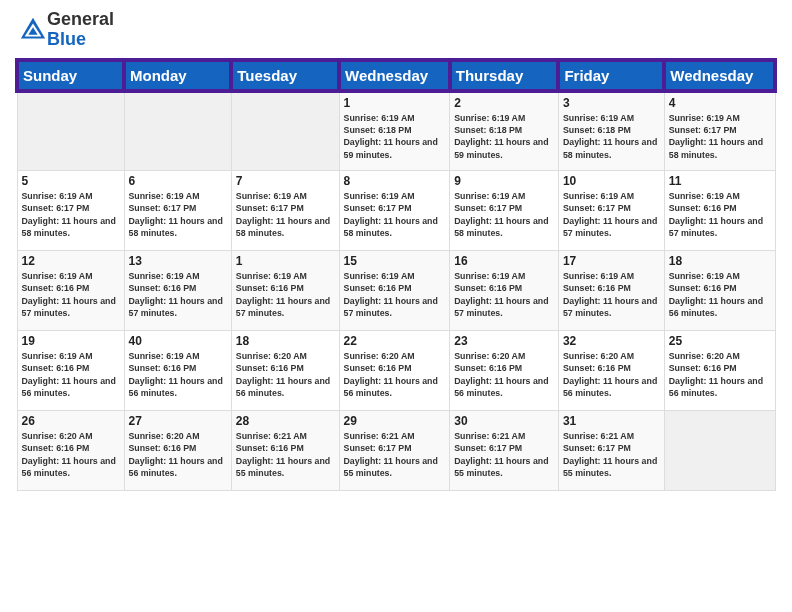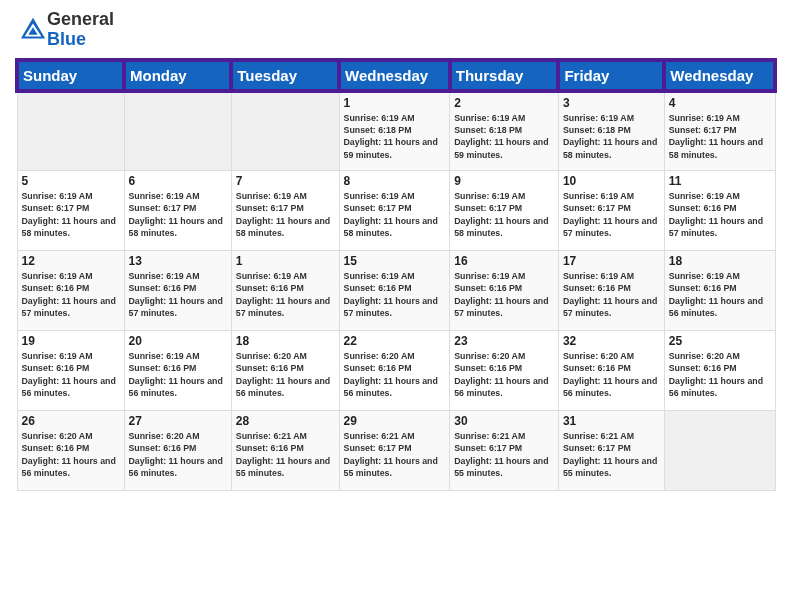--- a/index.html
+++ b/index.html
@@ -253,21 +253,21 @@
           </td>
         </tr>
         <tr>
           <td>
             <span class="day-num">19</span>
             <div class="day-info" style="white-space: pre-line;">Sunrise: 6:19 AM
 Sunset: 6:16 PM
 Daylight: 11 hours and 56 minutes.</div>
           </td>
           <td>
-            <span class="day-num">20</span>
+            <span class="day-num">40</span>
             <div class="day-info" style="white-space: pre-line;">Sunrise: 6:19 AM
 Sunset: 6:16 PM
 Daylight: 11 hours and 56 minutes.</div>
           </td>
           <td>
             <span class="day-num">18</span>
             <div class="day-info" style="white-space: pre-line;">Sunrise: 6:20 AM
 Sunset: 6:16 PM
 Daylight: 11 hours and 56 minutes.</div>
           </td>

